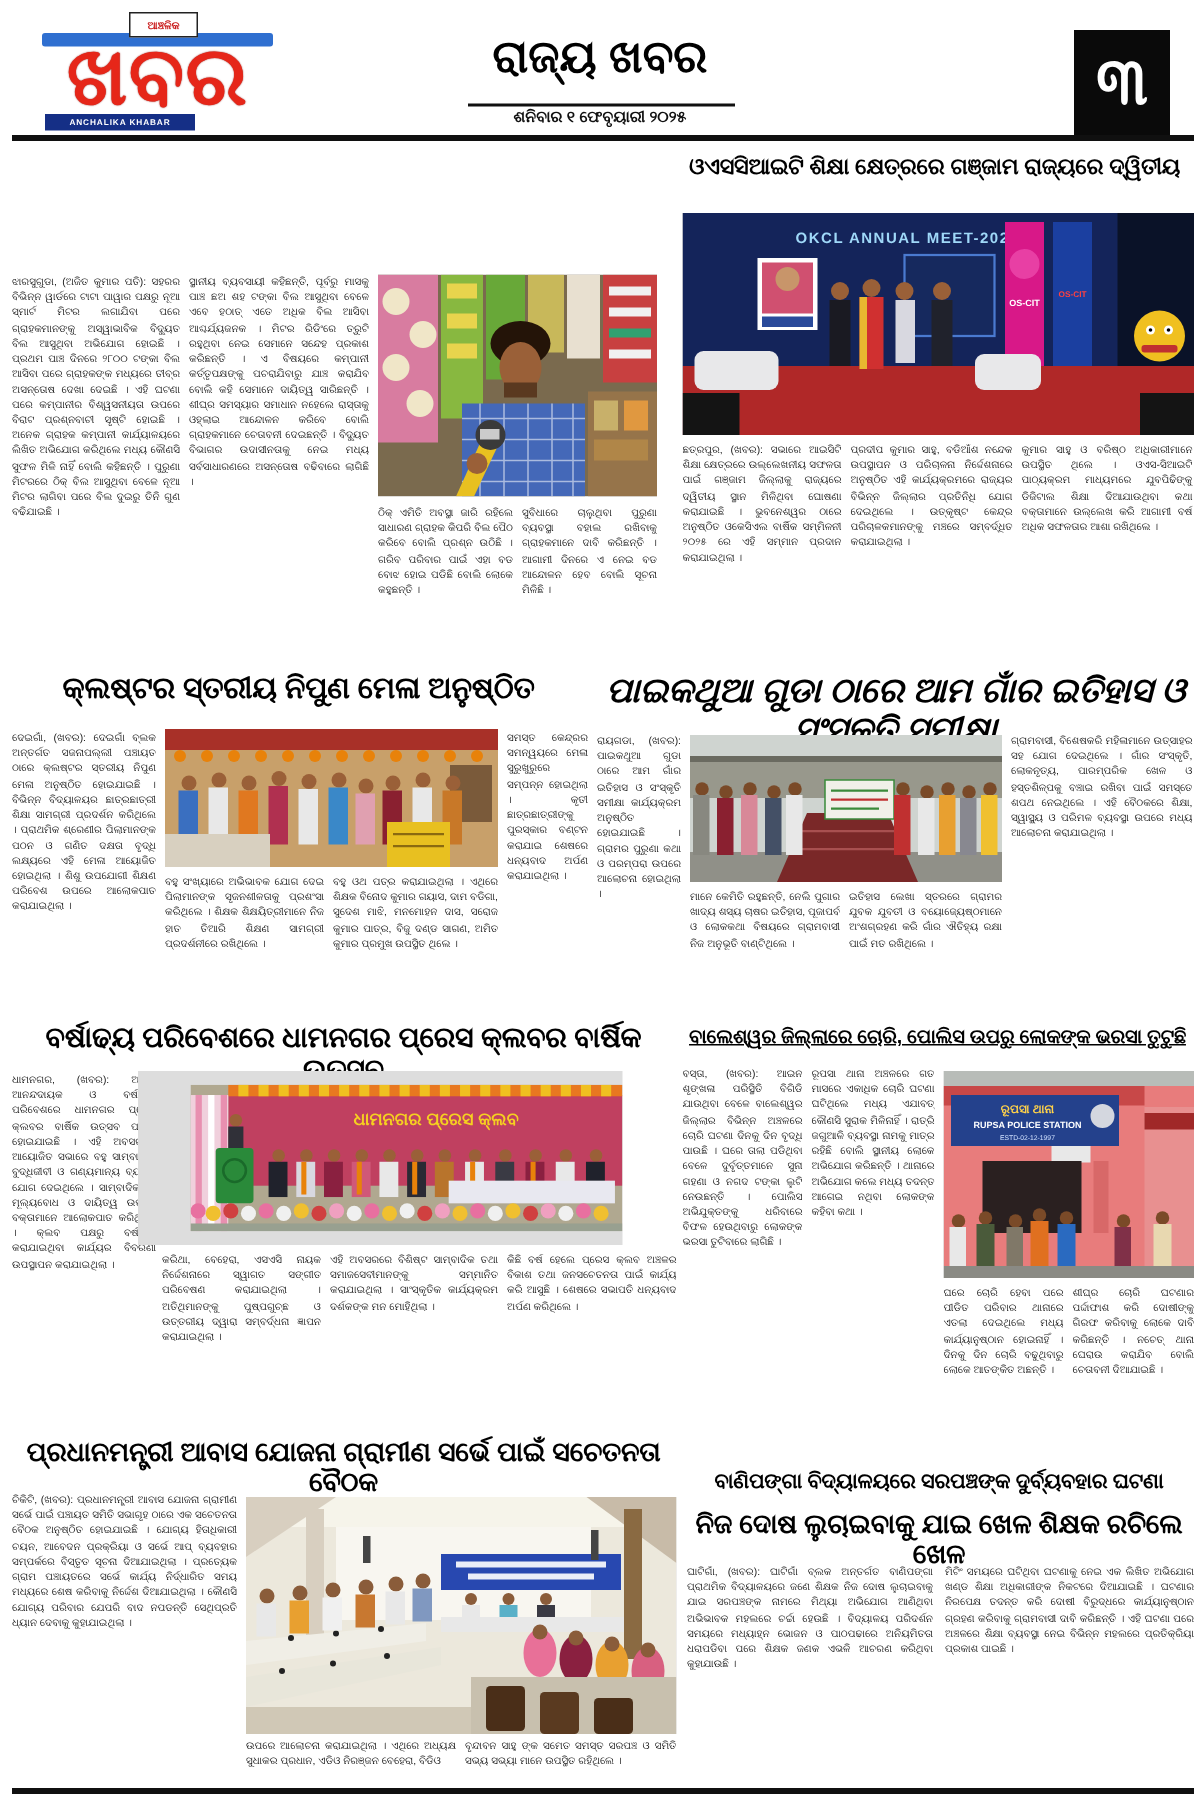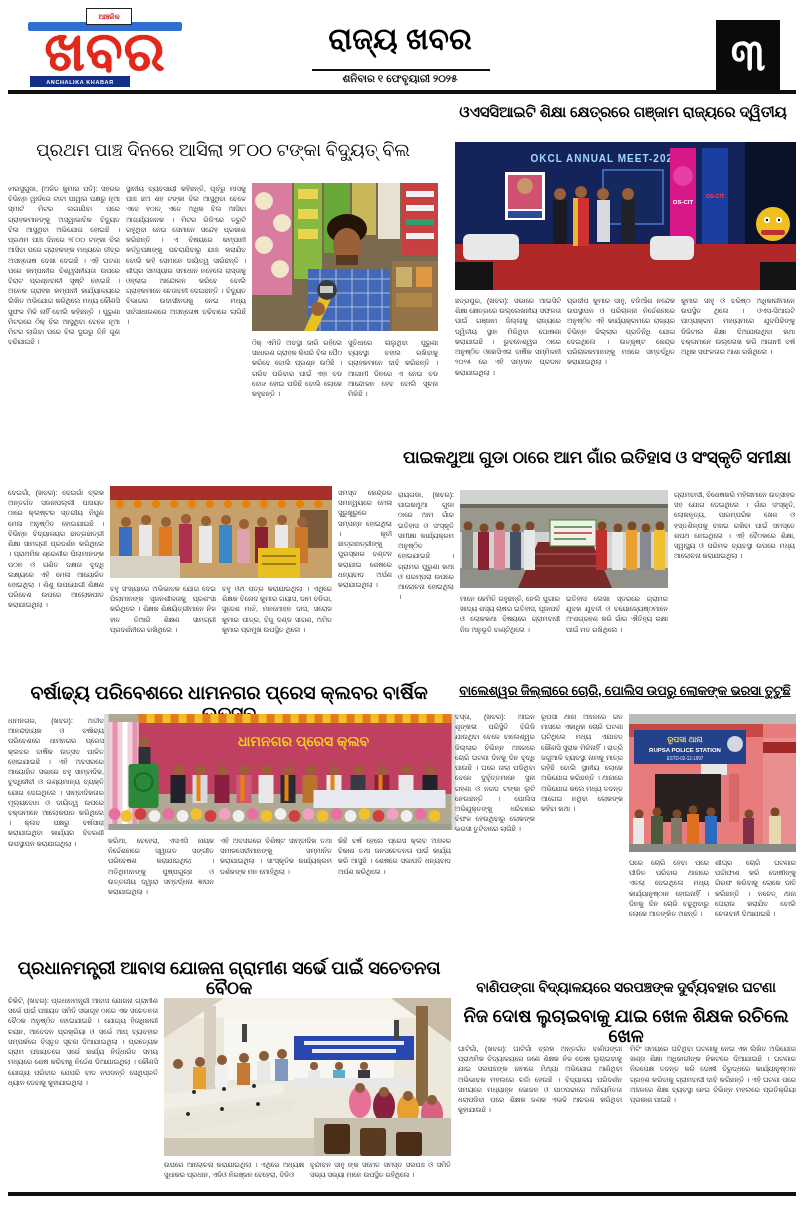--- a/index.html
+++ b/index.html
@@ -41,21 +41,20 @@
     <div class="logo-main">ଖବର</div>
     <div class="logo-topbox">ଆଞ୍ଚଳିକ</div>
     <div class="logo-subbar">ANCHALIKA KHABAR</div>
   </div>
   <div class="section-title">ରାଜ୍ୟ ଖବର</div>
   <div class="rule" style="left:312px;top:69px;width:178px;height:1.5px;"></div>
   <div class="date-line">ଶନିବାର ୧ ଫେବୃୟାରୀ ୨୦୨୫</div>
   <div class="pageno-box">୩</div>
   <div class="rule" style="left:8px;top:90px;width:788px;height:3.5px;"></div>
 
-  <div class="hl sub-normal" style="left:6px;top:140px;width:434px;font-size:18px;">ପ୍ରଥମ ପାଞ୍ଚ ଦିନରେ ଆସିଲା ୨୮୦୦ ଟଙ୍କା ବିଦ୍ୟୁତ୍ ବିଲ</div>
   <div class="col" style="left:8px;top:184px;width:112px;height:252px;">ଝାରସୁଗୁଡା, (ଅଜିତ କୁମାର ପତି): ସହରର ବିଭିନ୍ନ ୱାର୍ଡରେ ଟାଟା ପାୱାର ପକ୍ଷରୁ ନୂଆ ସ୍ମାର୍ଟ ମିଟର ଲଗାଯିବା ପରେ ଗ୍ରାହକମାନଙ୍କୁ ଅସ୍ୱାଭାବିକ ବିଦ୍ୟୁତ ବିଲ ଆସୁଥିବା ଅଭିଯୋଗ ହୋଇଛି । ପ୍ରଥମ ପାଞ୍ଚ ଦିନରେ ୨୮୦୦ ଟଙ୍କା ବିଲ ଆସିବା ପରେ ଗ୍ରାହକଙ୍କ ମଧ୍ୟରେ ତୀବ୍ର ଅସନ୍ତୋଷ ଦେଖା ଦେଇଛି । ଏହି ଘଟଣା ପରେ କମ୍ପାନୀର ବିଶ୍ୱସନୀୟତା ଉପରେ ବିରାଟ ପ୍ରଶ୍ନବାଚୀ ସୃଷ୍ଟି ହୋଇଛି । ଅନେକ ଗ୍ରାହକ କମ୍ପାନୀ କାର୍ଯ୍ୟାଳୟରେ ଲିଖିତ ଅଭିଯୋଗ କରିଥିଲେ ମଧ୍ୟ କୌଣସି ସୁଫଳ ମିଳି ନାହିଁ ବୋଲି କହିଛନ୍ତି । ପୁରୁଣା ମିଟରରେ ଠିକ୍ ବିଲ ଆସୁଥିବା ବେଳେ ନୂଆ ମିଟର ଲାଗିବା ପରେ ବିଲ ଦୁଇରୁ ତିନି ଗୁଣ ବଢିଯାଇଛି ।</div>
   <div class="col" style="left:126px;top:184px;width:120px;height:252px;">ସ୍ଥାନୀୟ ବ୍ୟବସାୟୀ କହିଛନ୍ତି, ପୂର୍ବରୁ ମାସକୁ ପାଞ୍ଚ ଛଅ ଶହ ଟଙ୍କା ବିଲ ଆସୁଥିବା ବେଳେ ଏବେ ହଠାତ୍ ଏତେ ଅଧିକ ବିଲ ଆସିବା ଆଶ୍ଚର୍ଯ୍ୟଜନକ । ମିଟର ରିଡିଂରେ ତ୍ରୁଟି ରହୁଥିବା ନେଇ ସେମାନେ ସନ୍ଦେହ ପ୍ରକାଶ କରିଛନ୍ତି । ଏ ବିଷୟରେ କମ୍ପାନୀ କର୍ତ୍ତୃପକ୍ଷଙ୍କୁ ପଚରାଯିବାରୁ ଯାଞ୍ଚ କରାଯିବ ବୋଲି କହି ସେମାନେ ଦାୟିତ୍ୱ ସାରିଛନ୍ତି । ଶୀଘ୍ର ସମସ୍ୟାର ସମାଧାନ ନହେଲେ ରାସ୍ତାକୁ ଓହ୍ଲାଇ ଆନ୍ଦୋଳନ କରିବେ ବୋଲି ଗ୍ରାହକମାନେ ଚେତାବନୀ ଦେଇଛନ୍ତି । ବିଦ୍ୟୁତ ବିଭାଗର ଉଦାସୀନତାକୁ ନେଇ ମଧ୍ୟ ସର୍ବସାଧାରଣରେ ଅସନ୍ତୋଷ ବଢିବାରେ ଲାଗିଛି ।</div>
   <div class="photo" style="left:252px;top:183px;width:186px;height:148px;">
     <svg viewBox="0 0 186 148">
       <rect width="186" height="148" fill="#7a6a4e"></rect>
       <rect x="0" y="0" width="40" height="112" fill="#d87ca0"></rect>
       <circle cx="12" cy="18" r="9" fill="#f0e6c8"></circle>
         <circle cx="30" cy="40" r="9" fill="#f0e6c8"></circle>
       <circle cx="12" cy="62" r="9" fill="#f0e6c8"></circle>
         <circle cx="28" cy="86" r="9" fill="#f0e6c8"></circle>
@@ -134,20 +133,21 @@
         <circle cx="324" cy="78" r="1.2" fill="#000"></circle>
       <rect x="306" y="88" width="24" height="5" rx="2" fill="#c03030"></rect>
       <rect x="0" y="120" width="38" height="28" fill="#141414"></rect>
       <rect x="305" y="120" width="36" height="28" fill="#141414"></rect>
     </svg>
   </div>
   <div class="col" style="left:455px;top:296px;width:106px;height:146px;">ଛତ୍ରପୁର, (ଖବର): ସଭାରେ ଆଇସିଟି ଶିକ୍ଷା କ୍ଷେତ୍ରରେ ଉଲ୍ଲେଖନୀୟ ସଫଳତା ପାଇଁ ଗଞ୍ଜାମ ଜିଲ୍ଲାକୁ ରାଜ୍ୟରେ ଦ୍ୱିତୀୟ ସ୍ଥାନ ମିଳିଥିବା ଘୋଷଣା କରାଯାଇଛି । ଭୁବନେଶ୍ୱର ଠାରେ ଅନୁଷ୍ଠିତ ଓକେସିଏଲ ବାର୍ଷିକ ସମ୍ମିଳନୀ ୨୦୨୫ ରେ ଏହି ସମ୍ମାନ ପ୍ରଦାନ କରାଯାଇଥିଲା ।</div>
   <div class="col" style="left:567px;top:296px;width:108px;height:146px;">ପ୍ରଦୀପ କୁମାର ସାହୁ, ବଡିଆଁଶ ନନ୍ଦେକ ଉପସ୍ଥାପନ ଓ ପରିଚାଳନା ନିର୍ଦ୍ଦେଶନାରେ ଅନୁଷ୍ଠିତ ଏହି କାର୍ଯ୍ୟକ୍ରମରେ ରାଜ୍ୟର ବିଭିନ୍ନ ଜିଲ୍ଲାର ପ୍ରତିନିଧି ଯୋଗ ଦେଇଥିଲେ । ଉତ୍କୃଷ୍ଟ କେନ୍ଦ୍ର ପରିଚାଳକମାନଙ୍କୁ ମଞ୍ଚରେ ସମ୍ବର୍ଦ୍ଧିତ କରାଯାଇଥିଲା ।</div>
   <div class="col" style="left:681px;top:296px;width:114px;height:146px;">କୁମାର ସାହୁ ଓ ବରିଷ୍ଠ ଅଧିକାରୀମାନେ ଉପସ୍ଥିତ ଥିଲେ । ଓଏସ-ସିଆଇଟି ପାଠ୍ୟକ୍ରମ ମାଧ୍ୟମରେ ଯୁବପିଢିଙ୍କୁ ଡିଜିଟାଲ ଶିକ୍ଷା ଦିଆଯାଉଥିବା କଥା ବକ୍ତାମାନେ ଉଲ୍ଲେଖ କରି ଆଗାମୀ ବର୍ଷ ଅଧିକ ସଫଳତାର ଆଶା ରଖିଥିଲେ ।</div>
 
+  <div class="hl" style="left:6px;top:448px;width:386px;font-size:20px;">କ୍ଲଷ୍ଟର ସ୍ତରୀୟ ନିପୁଣ ମେଳା ଅନୁଷ୍ଠିତ</div>
   <div class="col" style="left:8px;top:488px;width:96px;height:186px;">ଦେଇଗାଁ, (ଖବର): ଦେଇଗାଁ ବ୍ଲକ ଅନ୍ତର୍ଗତ ସଜନାପଲ୍ଲୀ ପଞ୍ଚାୟତ ଠାରେ କ୍ଲଷ୍ଟର ସ୍ତରୀୟ ନିପୁଣ ମେଳା ଅନୁଷ୍ଠିତ ହୋଇଯାଇଛି । ବିଭିନ୍ନ ବିଦ୍ୟାଳୟର ଛାତ୍ରଛାତ୍ରୀ ଶିକ୍ଷା ସାମଗ୍ରୀ ପ୍ରଦର୍ଶନ କରିଥିଲେ । ପ୍ରାଥମିକ ଶ୍ରେଣୀର ପିଲାମାନଙ୍କ ପଠନ ଓ ଗଣିତ ଦକ୍ଷତା ବୃଦ୍ଧି ଲକ୍ଷ୍ୟରେ ଏହି ମେଳା ଆୟୋଜିତ ହୋଇଥିଲା । ଶିଶୁ ଉପଯୋଗୀ ଶିକ୍ଷଣ ପରିବେଶ ଉପରେ ଆଲୋକପାତ କରାଯାଇଥିଲା ।</div>
   <div class="photo" style="left:110px;top:486px;width:222px;height:92px;">
     <svg viewBox="0 0 222 92">
       <rect width="222" height="92" fill="#c8a06a"></rect>
       <rect x="0" y="0" width="222" height="14" fill="#a83028"></rect>
       <g fill="#e8820a">
         <circle cx="10" cy="18" r="4"></circle>
           <circle cx="28" cy="18" r="4"></circle>
           <circle cx="46" cy="18" r="4"></circle>
         <circle cx="64" cy="18" r="4"></circle>
@@ -186,21 +186,21 @@
       <rect x="0" y="70" width="70" height="22" fill="#d8d0c0"></rect>
       <rect x="148" y="62" width="42" height="30" fill="#e8c020"></rect>
       <line x1="152" y1="70" x2="186" y2="70" stroke="#8a6a10" stroke-width="1.5"></line>
       <line x1="152" y1="78" x2="186" y2="78" stroke="#8a6a10" stroke-width="1.5"></line>
     </svg>
   </div>
   <div class="col" style="left:110px;top:584px;width:106px;height:90px;">ବହୁ ସଂଖ୍ୟାରେ ଅଭିଭାବକ ଯୋଗ ଦେଇ ପିଲାମାନଙ୍କ ସୃଜନଶୀଳତାକୁ ପ୍ରଶଂସା କରିଥିଲେ । ଶିକ୍ଷକ ଶିକ୍ଷୟିତ୍ରୀମାନେ ନିଜ ହାତ ତିଆରି ଶିକ୍ଷଣ ସାମଗ୍ରୀ ପ୍ରଦର୍ଶନୀରେ ରଖିଥିଲେ ।</div>
   <div class="col" style="left:222px;top:584px;width:110px;height:90px;">ବହୁ ଓଥ ପତ୍ର କରାଯାଇଥିଲା । ଏଥିରେ ଶିକ୍ଷକ ବିନୋଦ କୁମାର ଗୟାସ, ଦାମ ବଡିଗା, ସୁଦେଶ ମାଝି, ମନମୋହନ ଦାସ, ସରୋଜ କୁମାର ପାତ୍ର, ବିଜୁ ଦଣ୍ଡ ସାଗଣ, ଅମିତ କୁମାର ପ୍ରମୁଖ ଉପସ୍ଥିତ ଥିଲେ ।</div>
   <div class="col" style="left:338px;top:488px;width:54px;height:186px;">ସମସ୍ତ କେନ୍ଦ୍ରର ସମନ୍ୱୟରେ ମେଳା ସୁରୁଖୁରୁରେ ସମ୍ପନ୍ନ ହୋଇଥିଲା । କୃତୀ ଛାତ୍ରଛାତ୍ରୀଙ୍କୁ ପୁରସ୍କାର ବଣ୍ଟନ କରାଯାଇ ଶେଷରେ ଧନ୍ୟବାଦ ଅର୍ପଣ କରାଯାଇଥିଲା ।</div>
 
-  <div class="hl" style="left:396px;top:448px;width:402px;font-size:17px;">ପାଇକଥୁଆ ଗୁଡା ଠାରେ ଆମ ଗାଁର ଇତିହାସ ଓ ସଂସ୍କୃତି ସମୀକ୍ଷା</div>
+  <div class="hl" style="left:396px;top:448px;width:402px;font-size:23px;font-style:italic;">ପାଇକଥୁଆ ଗୁଡା ଠାରେ ଆମ ଗାଁର ଇତିହାସ ଓ ସଂସ୍କୃତି ସମୀକ୍ଷା</div>
   <div class="col" style="left:398px;top:490px;width:56px;height:184px;">ରାୟଗଡା, (ଖବର): ପାଇକଥୁଆ ଗୁଡା ଠାରେ ଆମ ଗାଁର ଇତିହାସ ଓ ସଂସ୍କୃତି ସମୀକ୍ଷା କାର୍ଯ୍ୟକ୍ରମ ଅନୁଷ୍ଠିତ ହୋଇଯାଇଛି । ଗ୍ରାମର ପୁରୁଣା କଥା ଓ ପରମ୍ପରା ଉପରେ ଆଲୋଚନା ହୋଇଥିଲା ।</div>
   <div class="photo" style="left:460px;top:490px;width:208px;height:98px;">
     <svg viewBox="0 0 208 98">
       <rect width="208" height="98" fill="#cfd4d0"></rect>
       <rect x="0" y="16" width="208" height="26" fill="#98988c"></rect>
       <rect x="0" y="14" width="208" height="4" fill="#6a6a60"></rect>
       <rect x="0" y="78" width="208" height="20" fill="#909088"></rect>
       <polygon points="78,52 132,52 152,98 58,98" fill="#7a2828"></polygon>
       <line x1="74" y1="64" x2="138" y2="64" stroke="#a85050" stroke-width="1.5"></line>
       <line x1="68" y1="76" x2="144" y2="76" stroke="#a85050" stroke-width="1.5"></line>
@@ -233,21 +233,21 @@
           <rect x="194" y="40" width="11" height="40" fill="#f0c030"></rect>
       </g>
     </svg>
   </div>
   <div class="col" style="left:460px;top:594px;width:100px;height:80px;">ମାନେ କେମିତି ରହୁଛନ୍ତି, ନେଲି ପୁଗାର ଖାଦ୍ୟ ଶସ୍ୟ ଚାଷର ଇତିହାସ, ପୂଜାପର୍ବ ଓ ଲୋକକଥା ବିଷୟରେ ଗ୍ରାମବାସୀ ନିଜ ଅନୁଭୂତି ବାଣ୍ଟିଥିଲେ ।</div>
   <div class="col" style="left:566px;top:594px;width:102px;height:80px;">ଇତିହାସ ଲେଖା ସ୍ତରରେ ଗ୍ରାମର ଯୁବକ ଯୁବତୀ ଓ ବୟୋଜ୍ୟେଷ୍ଠମାନେ ଅଂଶଗ୍ରହଣ କରି ଗାଁର ଐତିହ୍ୟ ରକ୍ଷା ପାଇଁ ମତ ରଖିଥିଲେ ।</div>
   <div class="col" style="left:674px;top:490px;width:121px;height:184px;">ଗ୍ରାମବାସୀ, ବିଶେଷକରି ମହିଳାମାନେ ଉତ୍ସାହର ସହ ଯୋଗ ଦେଇଥିଲେ । ଗାଁର ସଂସ୍କୃତି, ଲୋକନୃତ୍ୟ, ପାରମ୍ପରିକ ଖେଳ ଓ ହସ୍ତଶିଳ୍ପକୁ ବଞ୍ଚାଇ ରଖିବା ପାଇଁ ସମସ୍ତେ ଶପଥ ନେଇଥିଲେ । ଏହି ବୈଠକରେ ଶିକ୍ଷା, ସ୍ୱାସ୍ଥ୍ୟ ଓ ପରିମଳ ବ୍ୟବସ୍ଥା ଉପରେ ମଧ୍ୟ ଆଲୋଚନା କରାଯାଇଥିଲା ।</div>
 
   <div class="hl" style="left:6px;top:682px;width:446px;font-size:19px;">ବର୍ଷାଢ୍ୟ ପରିବେଶରେ ଧାମନଗର ପ୍ରେସ କ୍ଲବର ବାର୍ଷିକ ଉତ୍ସବ</div>
   <div class="col" style="left:8px;top:716px;width:96px;height:242px;">ଧାମନଗର, (ଖବର): ଅତୀବ ଆନନ୍ଦଦାୟକ ଓ ବର୍ଷାଢ୍ୟ ପରିବେଶରେ ଧାମନଗର ପ୍ରେସ କ୍ଲବର ବାର୍ଷିକ ଉତ୍ସବ ପାଳିତ ହୋଇଯାଇଛି । ଏହି ଅବସରରେ ଆୟୋଜିତ ସଭାରେ ବହୁ ସାମ୍ବାଦିକ, ବୁଦ୍ଧିଜୀବୀ ଓ ଗଣ୍ୟମାନ୍ୟ ବ୍ୟକ୍ତି ଯୋଗ ଦେଇଥିଲେ । ସାମ୍ବାଦିକତାର ମୂଲ୍ୟବୋଧ ଓ ଦାୟିତ୍ୱ ଉପରେ ବକ୍ତାମାନେ ଆଲୋକପାତ କରିଥିଲେ । କ୍ଲବ ପକ୍ଷରୁ ବର୍ଷସାରା କରାଯାଇଥିବା କାର୍ଯ୍ୟର ବିବରଣୀ ଉପସ୍ଥାପନ କରାଯାଇଥିଲା ।</div>
-  <div class="photo" style="left:104px;top:714px;width:352px;height:116px;">
+  <div class="photo" style="left:92px;top:714px;width:288px;height:116px;padding-left:35px;">
     <svg viewBox="0 0 343 116">
       <rect width="343" height="116" fill="#b0a890"></rect>
       <rect x="30" y="8" width="313" height="72" fill="#c04060"></rect>
       <g>
         <rect x="30" y="0" width="313" height="9" fill="#e87820"></rect>
         <rect x="38" y="0" width="8" height="9" fill="#f0c020"></rect>
           <rect x="54" y="0" width="8" height="9" fill="#f0c020"></rect>
         <rect x="70" y="0" width="8" height="9" fill="#f0c020"></rect>
           <rect x="86" y="0" width="8" height="9" fill="#f0c020"></rect>
         <rect x="102" y="0" width="8" height="9" fill="#f0c020"></rect>

